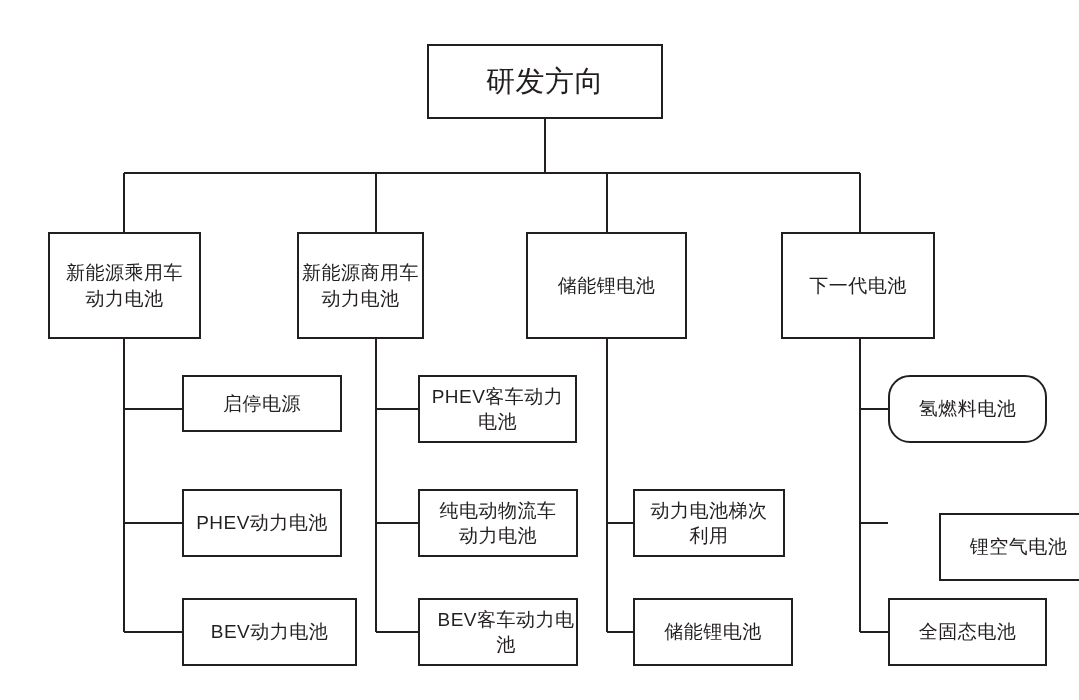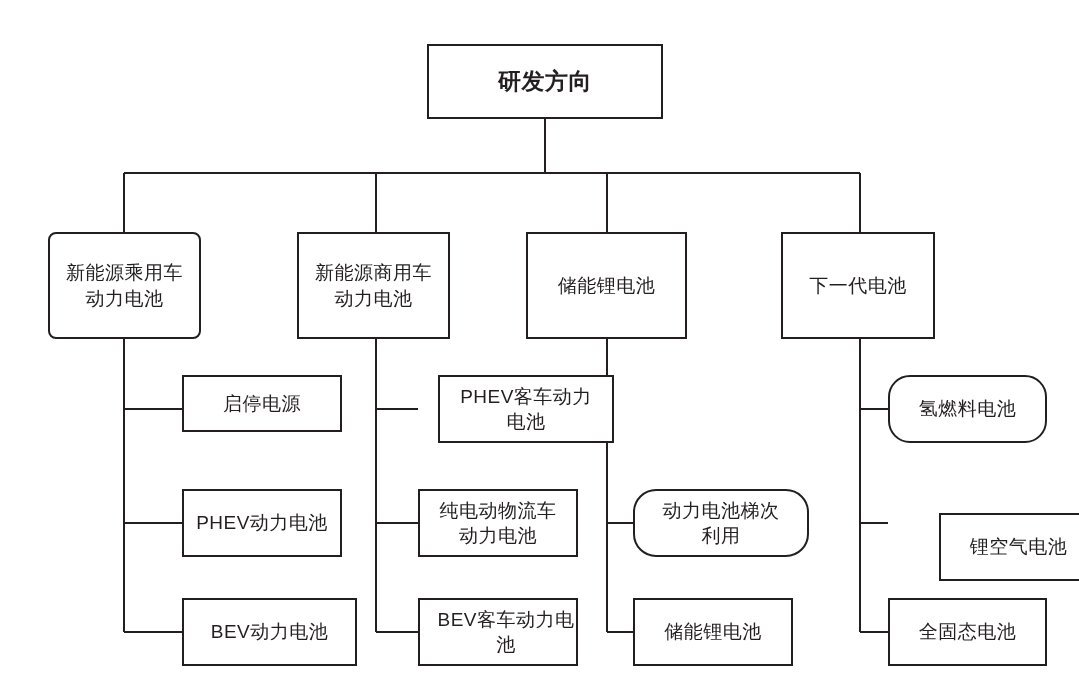--- a/index.html
+++ b/index.html
@@ -36,22 +36,21 @@
     color: #231f20;
     z-index: 2;
   }
   .node-label {
     display: block;
     line-height: 1.32;
     white-space: pre-line;
     letter-spacing: 0.5px;
   }
   .node-root .node-label {
-    font-size: 23px;
-    font-weight: bold;
+    font-size: 29px;
   }
   .node-cat .node-label {
     font-size: 19px;
   }
   .node-leaf .node-label {
     font-size: 19px;
   }
 </style>
 </head>
 <body>
@@ -79,53 +78,53 @@
       <line x1="860" y1="339" x2="860" y2="632" stroke="#231f20" stroke-width="2" shape-rendering="crispEdges"></line>
       <line x1="860" y1="409" x2="888" y2="409" stroke="#231f20" stroke-width="2" shape-rendering="crispEdges"></line>
       <line x1="860" y1="523" x2="888" y2="523" stroke="#231f20" stroke-width="2" shape-rendering="crispEdges"></line>
       <line x1="860" y1="632" x2="888" y2="632" stroke="#231f20" stroke-width="2" shape-rendering="crispEdges"></line>
     </svg>
 
   <div id="node-layer">
       <div class="node node-root" style="left: 427px; top: 44px; width: 236px; height: 75px;">
         <span class="node-label">研发方向</span>
       </div>
-      <div class="node node-cat" style="left: 48px; top: 232px; width: 153px; height: 107px; border-radius: 8px;">
+      <div class="node node-cat" style="left: 48px; top: 232px; width: 153px; height: 107px;">
         <span class="node-label">新能源乘用车
 动力电池</span>
       </div>
       <div class="node node-leaf" style="left: 182px; top: 375px; width: 160px; height: 57px;">
         <span class="node-label">启停电源</span>
       </div>
       <div class="node node-leaf" style="left: 182px; top: 489px; width: 160px; height: 68px; text-align: right;">
         <span class="node-label">PHEV动力电池</span>
       </div>
       <div class="node node-leaf" style="left: 182px; top: 598px; width: 175px; height: 68px;">
         <span class="node-label">BEV动力电池</span>
       </div>
-      <div class="node node-cat" style="left: 297px; top: 232px; width: 153px; height: 107px;">
+      <div class="node node-cat" style="left: 297px; top: 232px; width: 127px; height: 107px;">
         <span class="node-label">新能源商用车
 动力电池</span>
       </div>
-      <div class="node node-leaf" style="left: 418px; top: 375px; width: 176px; height: 68px; margin-left: 20px;">
+      <div class="node node-leaf" style="left: 418px; top: 375px; width: 159px; height: 68px;">
         <span class="node-label">PHEV客车动力
 电池</span>
       </div>
       <div class="node node-leaf" style="left: 418px; top: 489px; width: 160px; height: 68px;">
         <span class="node-label">纯电动物流车
 动力电池</span>
       </div>
       <div class="node node-leaf" style="left: 418px; top: 598px; width: 160px; height: 68px; padding-left: 16px;">
         <span class="node-label">BEV客车动力电
 池</span>
       </div>
       <div class="node node-cat" style="left: 526px; top: 232px; width: 161px; height: 107px;">
         <span class="node-label">储能锂电池</span>
       </div>
-      <div class="node node-leaf" style="left: 633px; top: 489px; width: 176px; height: 68px; border-radius: 23px;">
+      <div class="node node-leaf" style="left: 633px; top: 489px; width: 152px; height: 68px;">
         <span class="node-label">动力电池梯次
 利用</span>
       </div>
       <div class="node node-leaf" style="left: 633px; top: 598px; width: 160px; height: 68px;">
         <span class="node-label">储能锂电池</span>
       </div>
       <div class="node node-cat" style="left: 781px; top: 232px; width: 154px; height: 107px;">
         <span class="node-label">下一代电池</span>
       </div>
       <div class="node node-leaf" style="left: 888px; top: 375px; width: 159px; height: 68px; border-radius: 22px;">

